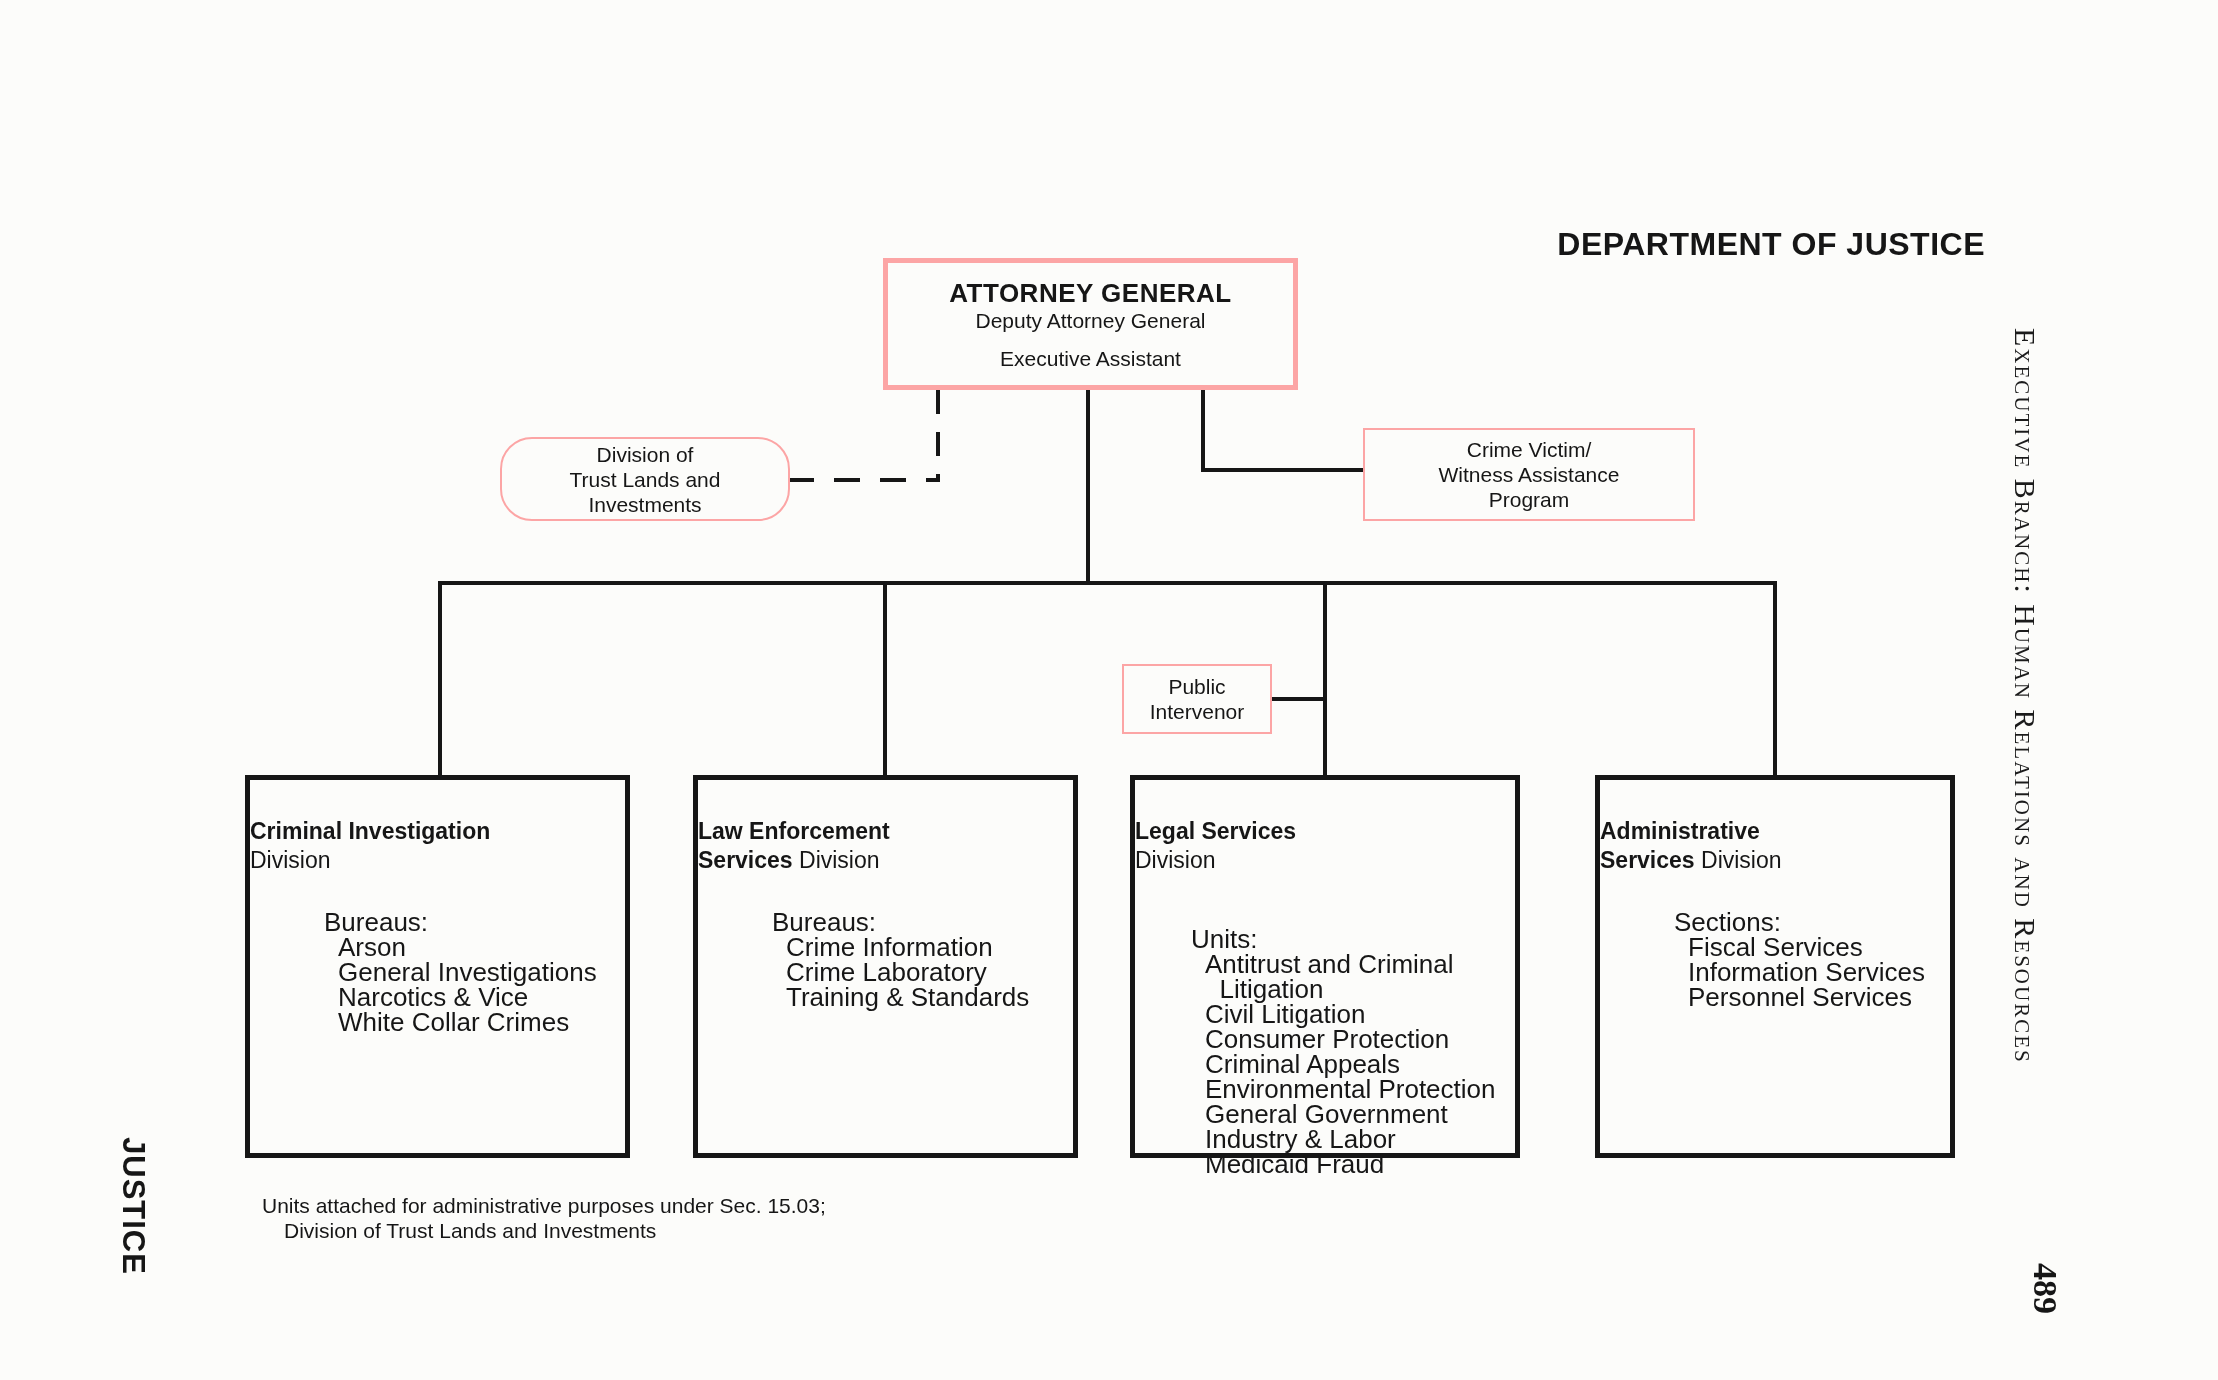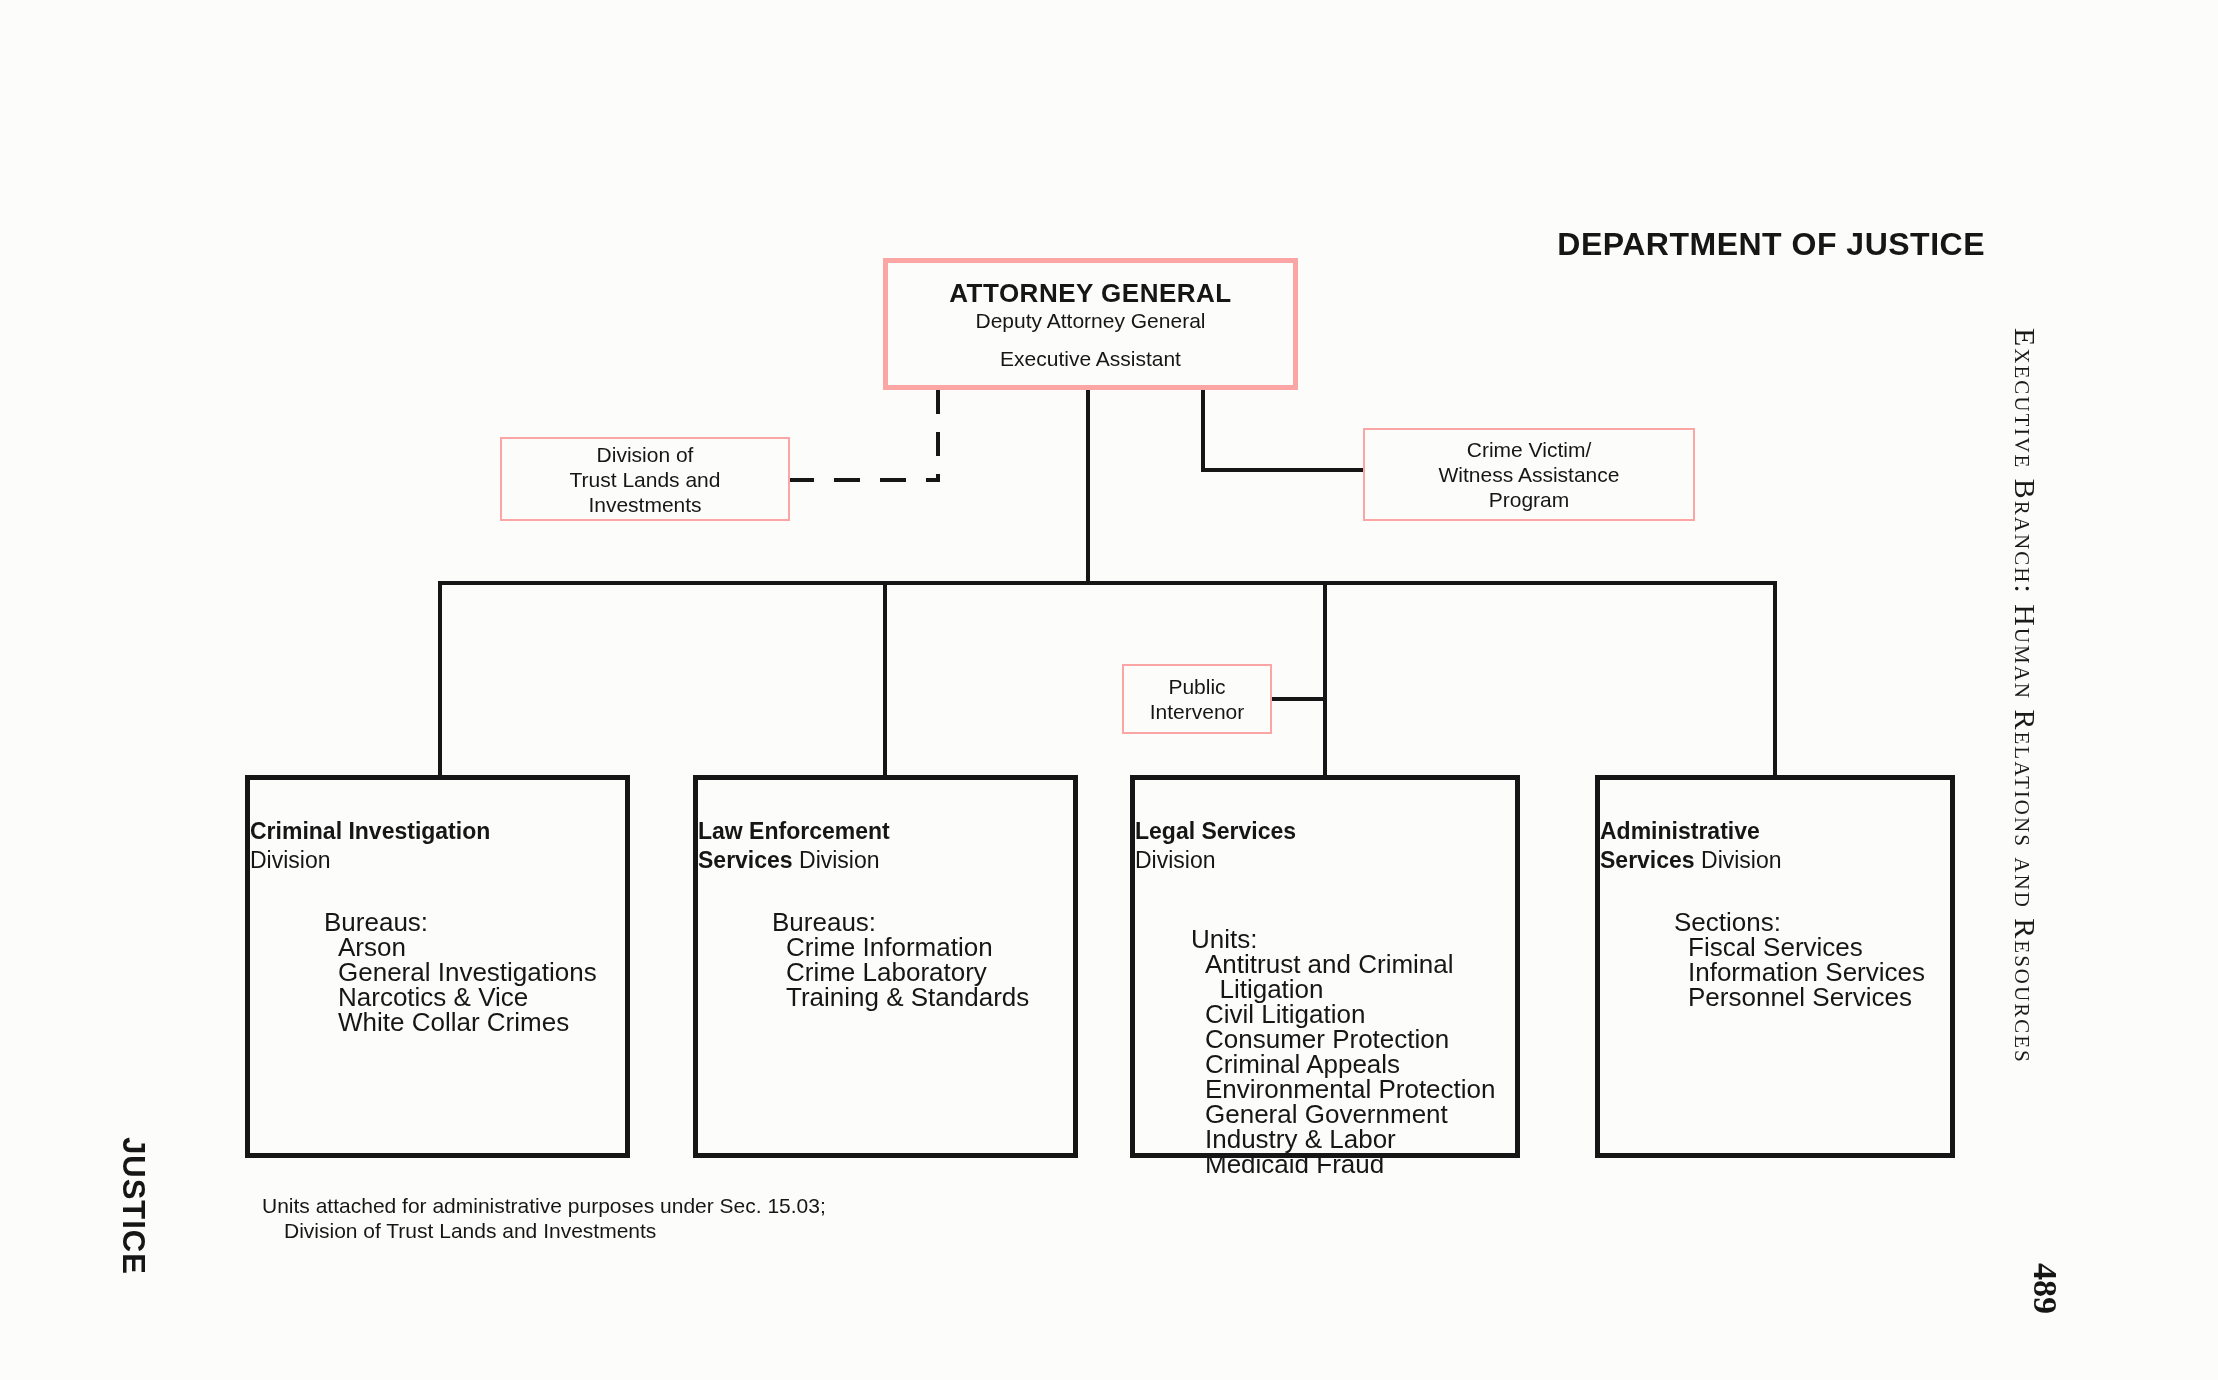--- a/index.html
+++ b/index.html
@@ -143,21 +143,21 @@
   <div class="ln" style="left:1201px; top:390px; width:4px; height:82px;"></div>
   <div class="ln" style="left:1203px; top:468px; width:162px; height:4px;"></div>
   <div class="ln" style="left:1270px; top:697px; width:55px; height:4px;"></div>
 
   <div class="box ag-box" style="left:883px; top:258px; width:415px; height:132px;">
     <div class="ag-title">ATTORNEY GENERAL</div>
     <div class="ag-sub">Deputy Attorney General</div>
     <div class="ag-sub ag-sub2">Executive Assistant</div>
   </div>
 
-  <div class="box" style="left:500px; top:437px; width:290px; height:84px;">
+  <div class="box" style="left:500px; top:437px; width:290px; height:84px;border-radius:32px;">
     <div class="small-box-line">Division of</div>
     <div class="small-box-line">Trust Lands and</div>
     <div class="small-box-line">Investments</div>
   </div>
 
   <div class="box" style="left:1363px; top:428px; width:332px; height:93px;">
     <div class="small-box-line">Crime Victim/</div>
     <div class="small-box-line">Witness Assistance</div>
     <div class="small-box-line">Program</div>
   </div>

